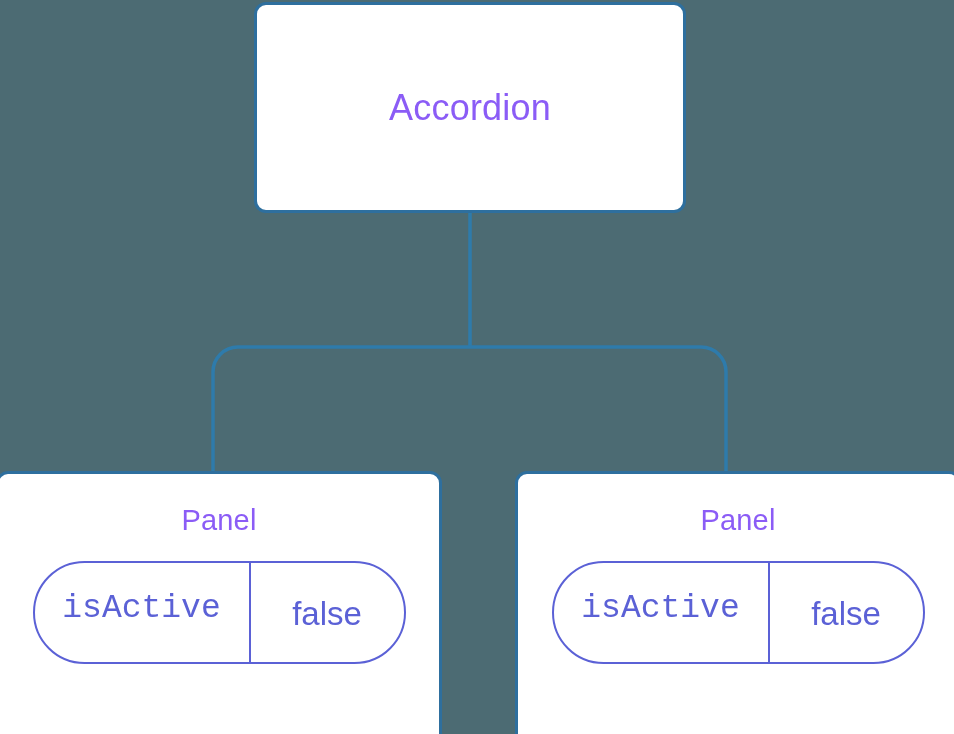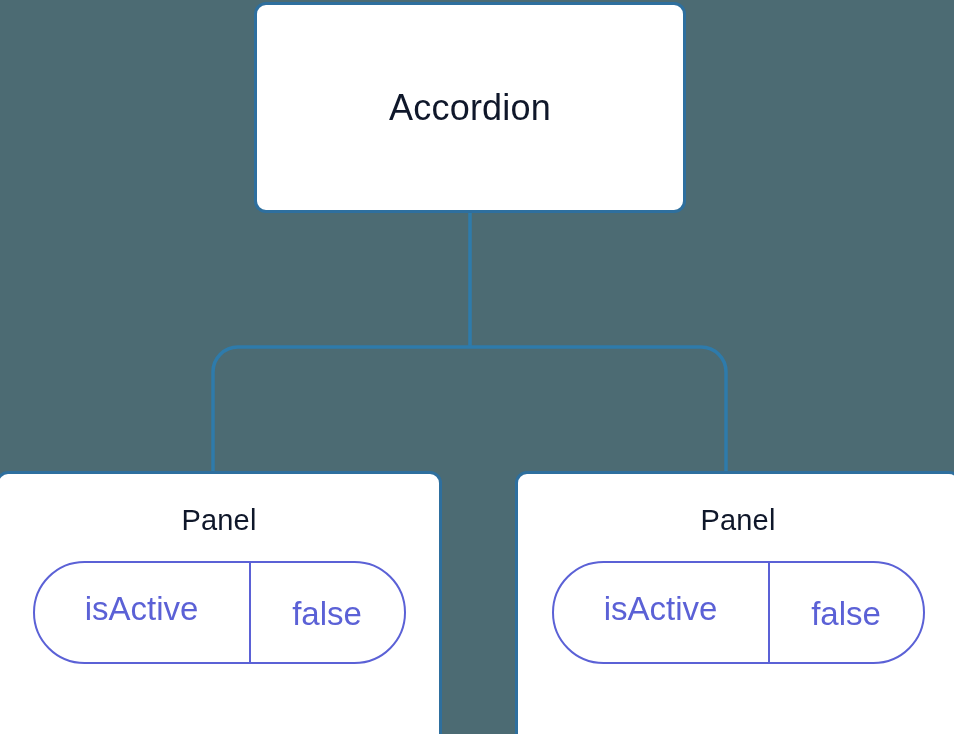--- a/index.html
+++ b/index.html
@@ -56,21 +56,21 @@
     top: 471px;
     height: 290px;          
     justify-content: flex-start;
     padding-top: 32px;
   }
 
   .node-child.left  { left: -4px;  width: 446px; }
   .node-child.right { left: 515px; width: 446px; }
 
   .node-title {
-    color: #0f172a;
+    color: #8b5cf6;
     font-size: 36px;
     font-weight: 400;
     letter-spacing: 0.2px;
     line-height: 1;
     white-space: nowrap;
   }
 
   .node-child .node-title {
     font-size: 29px;
   }
@@ -97,20 +97,21 @@
     font-size: 33px;
     font-weight: 400;
     line-height: 1;
     white-space: nowrap;
   }
 
   .prop-key {
     width: 214px;
     border-right: 2.5px solid #5b61d6;
     padding-bottom: 9px;
+    font-family: Liberation Mono, monospace;
   }
 
   .prop-value {
     width: 153px;
     padding-bottom: 6px;
     margin-top: 8px;
   }
 </style>
 </head>
 <body>

